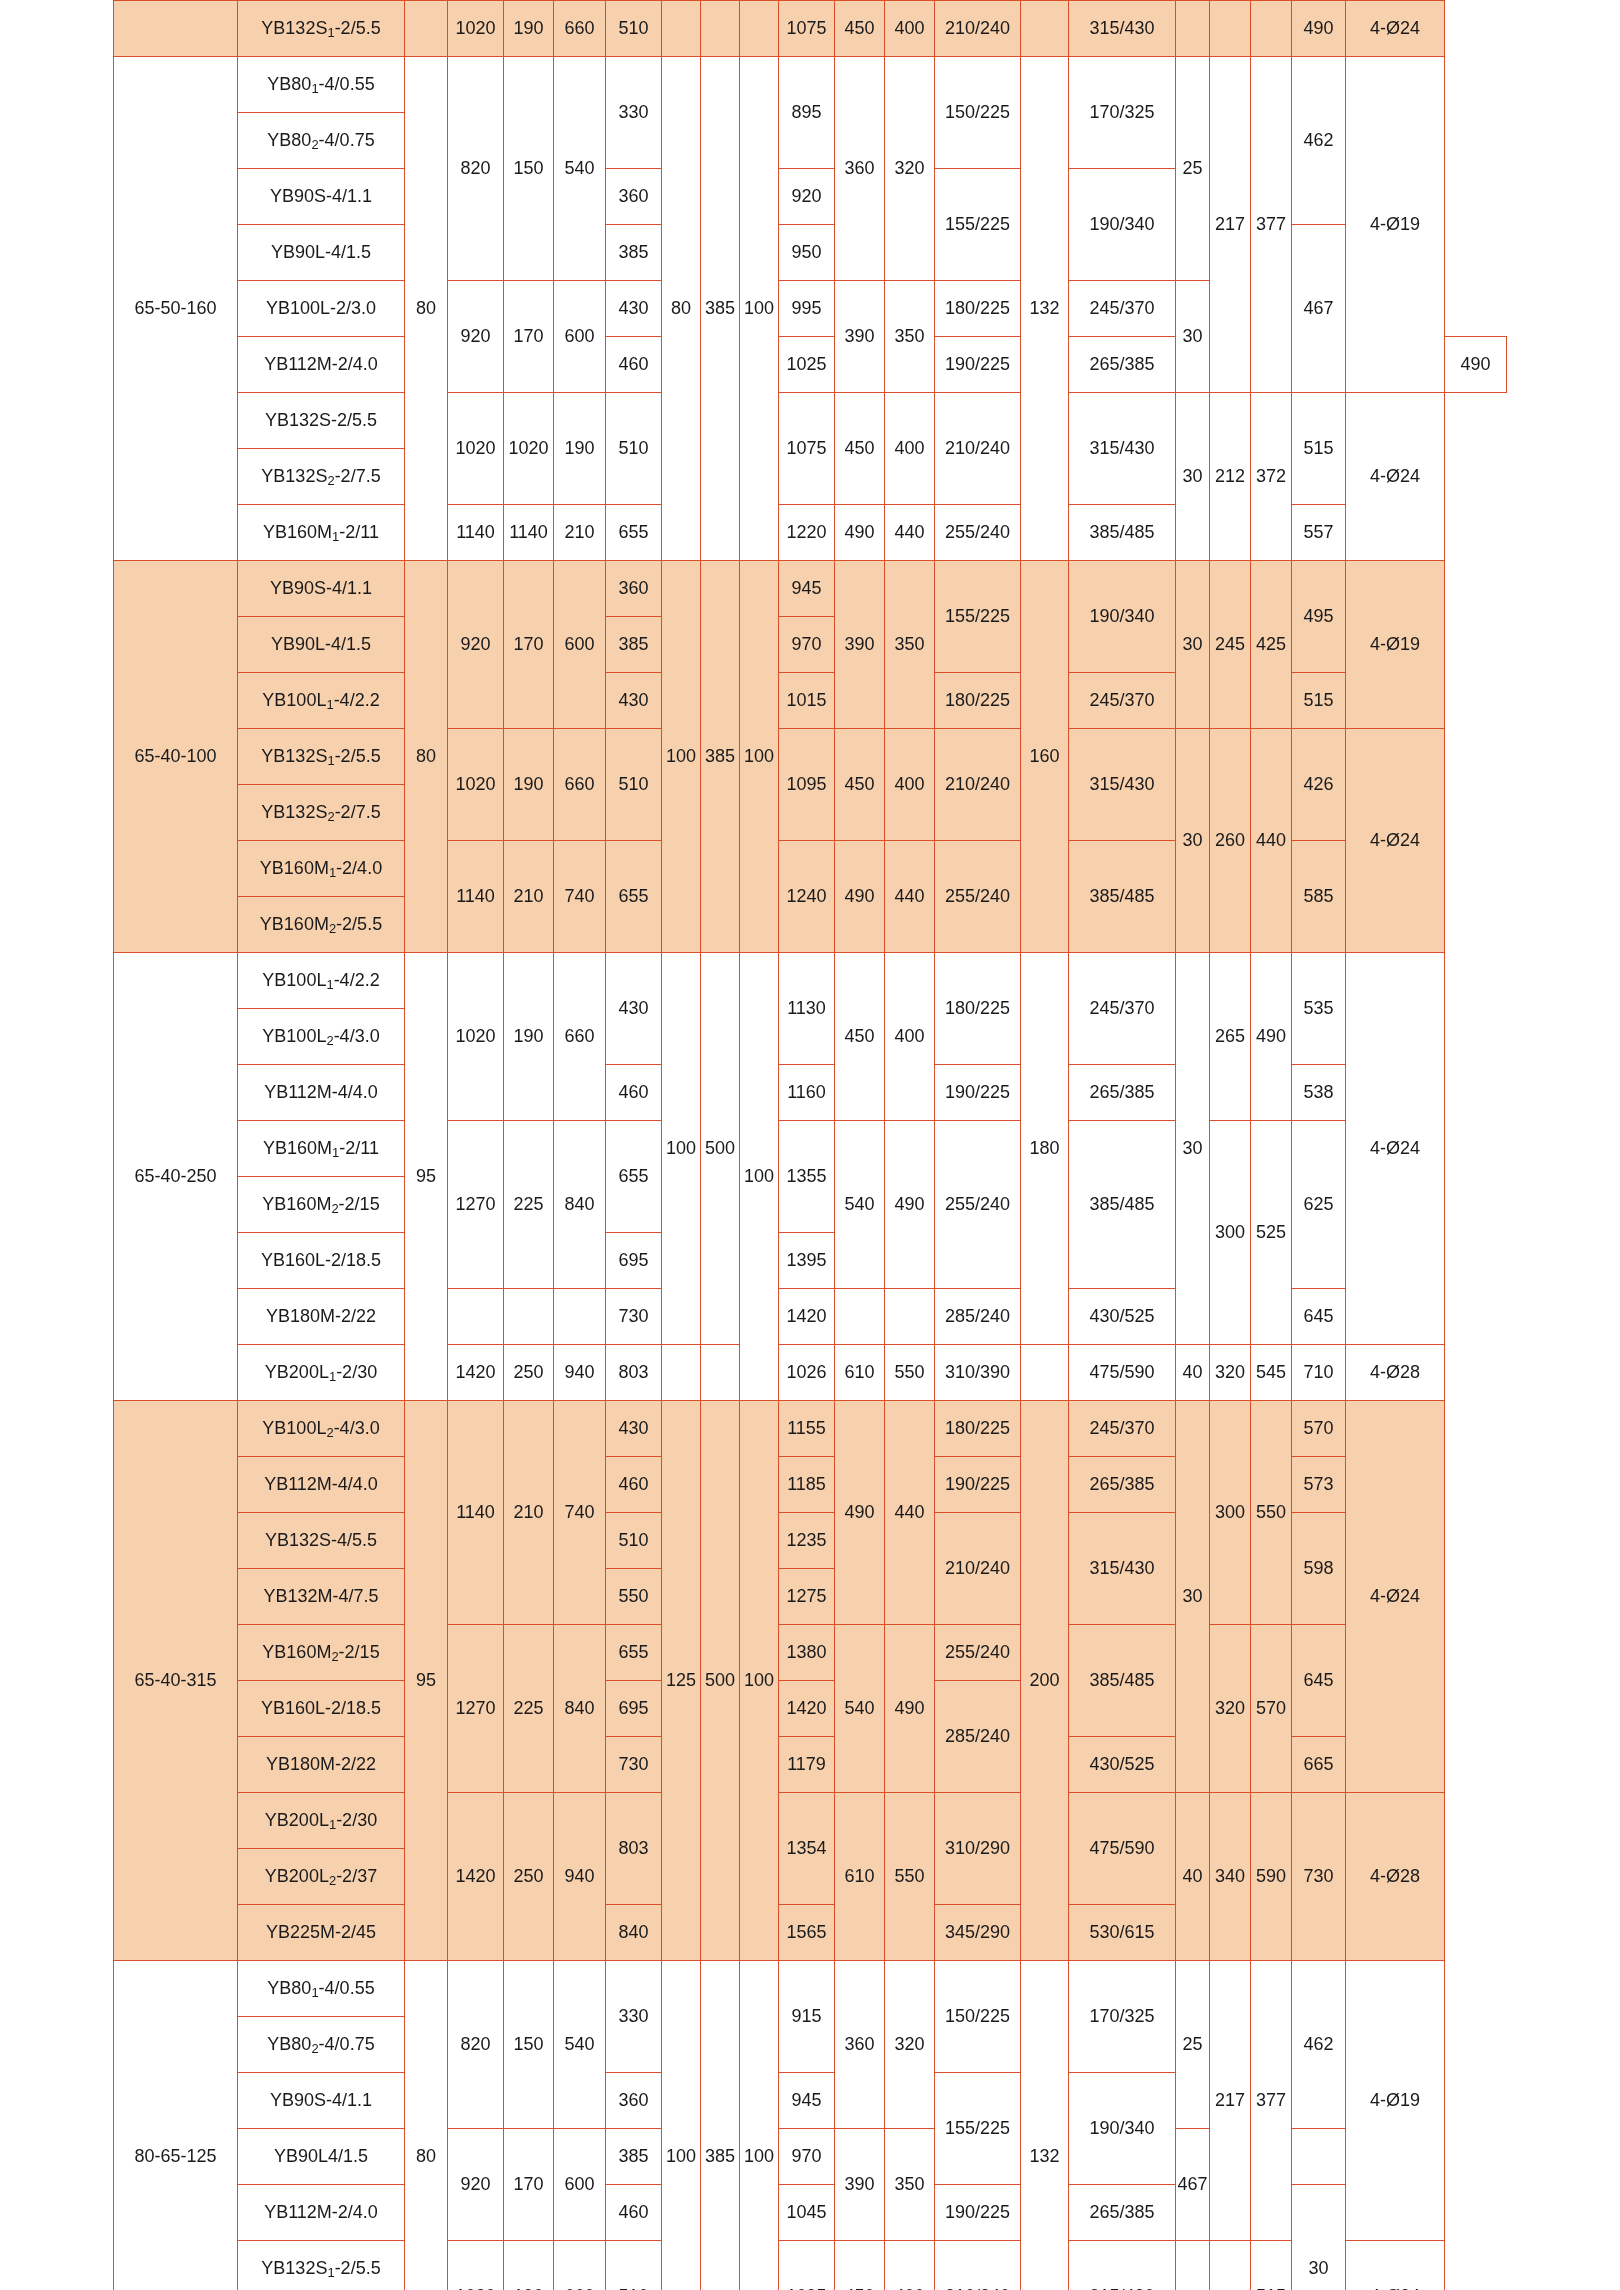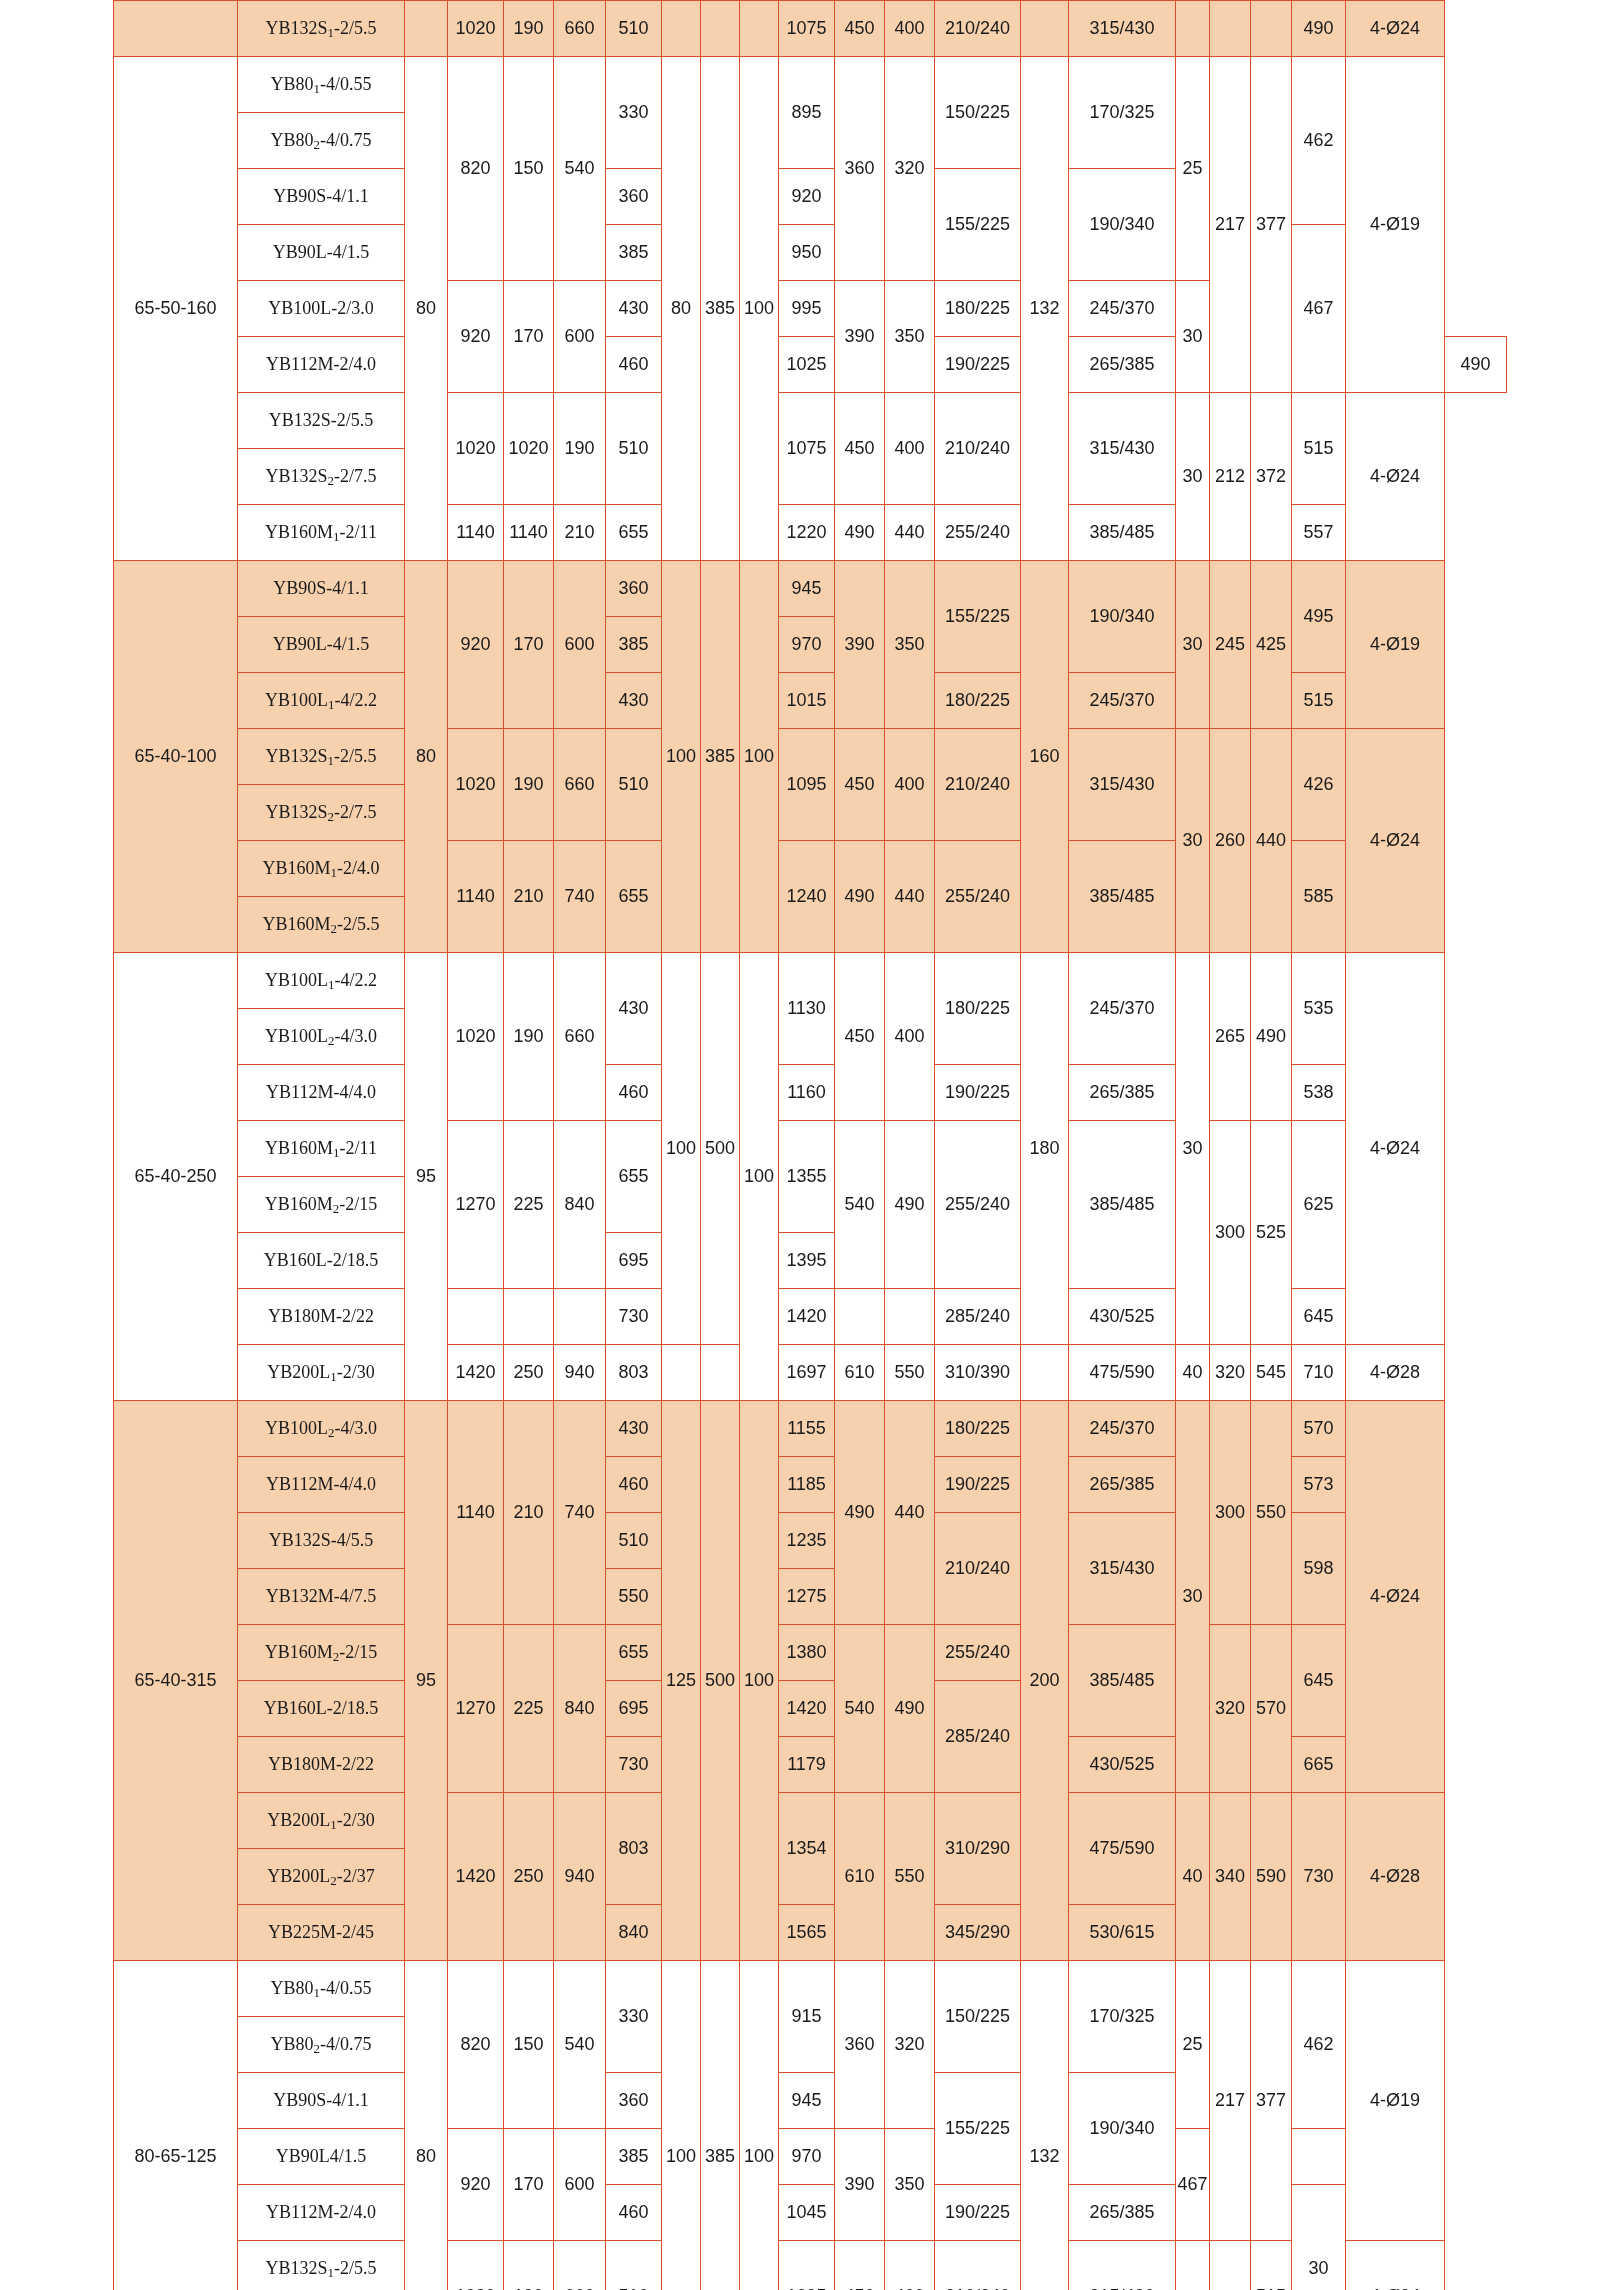--- a/index.html
+++ b/index.html
@@ -36,21 +36,20 @@
   }
   
   tr.shade td, td.shade {
     background: #f7d0ae;
   }
   tr.plain td, td.plain {
     background: #ffffff;
   }
   td.model {
     font-size: 19px;
-    font-family: Liberation Serif, serif;
   }
   td.series {
     font-size: 19px;
   }
   
   col.c-series { width: 124px; }
   col.c-model  { width: 167px; }
   col.c-a      { width: 43px; }
   col.c-b      { width: 56px; }
   col.c-c      { width: 50px; }
@@ -364,21 +363,21 @@
     <td>645</td>
   </tr>
   <tr class="plain">
     <td class="model">YB200L<sub>1</sub>-2/30</td>
     <td>1420</td>
     <td>250</td>
     <td>940</td>
     <td>803</td>
     <td></td>
     <td></td>
-    <td>1697</td>
+    <td>1026</td>
     <td>610</td>
     <td>550</td>
     <td>310/390</td>
     <td></td>
     <td>475/590</td>
     <td>40</td>
     <td>320</td>
     <td>545</td>
     <td>710</td>
     <td>4-Ø28</td>

